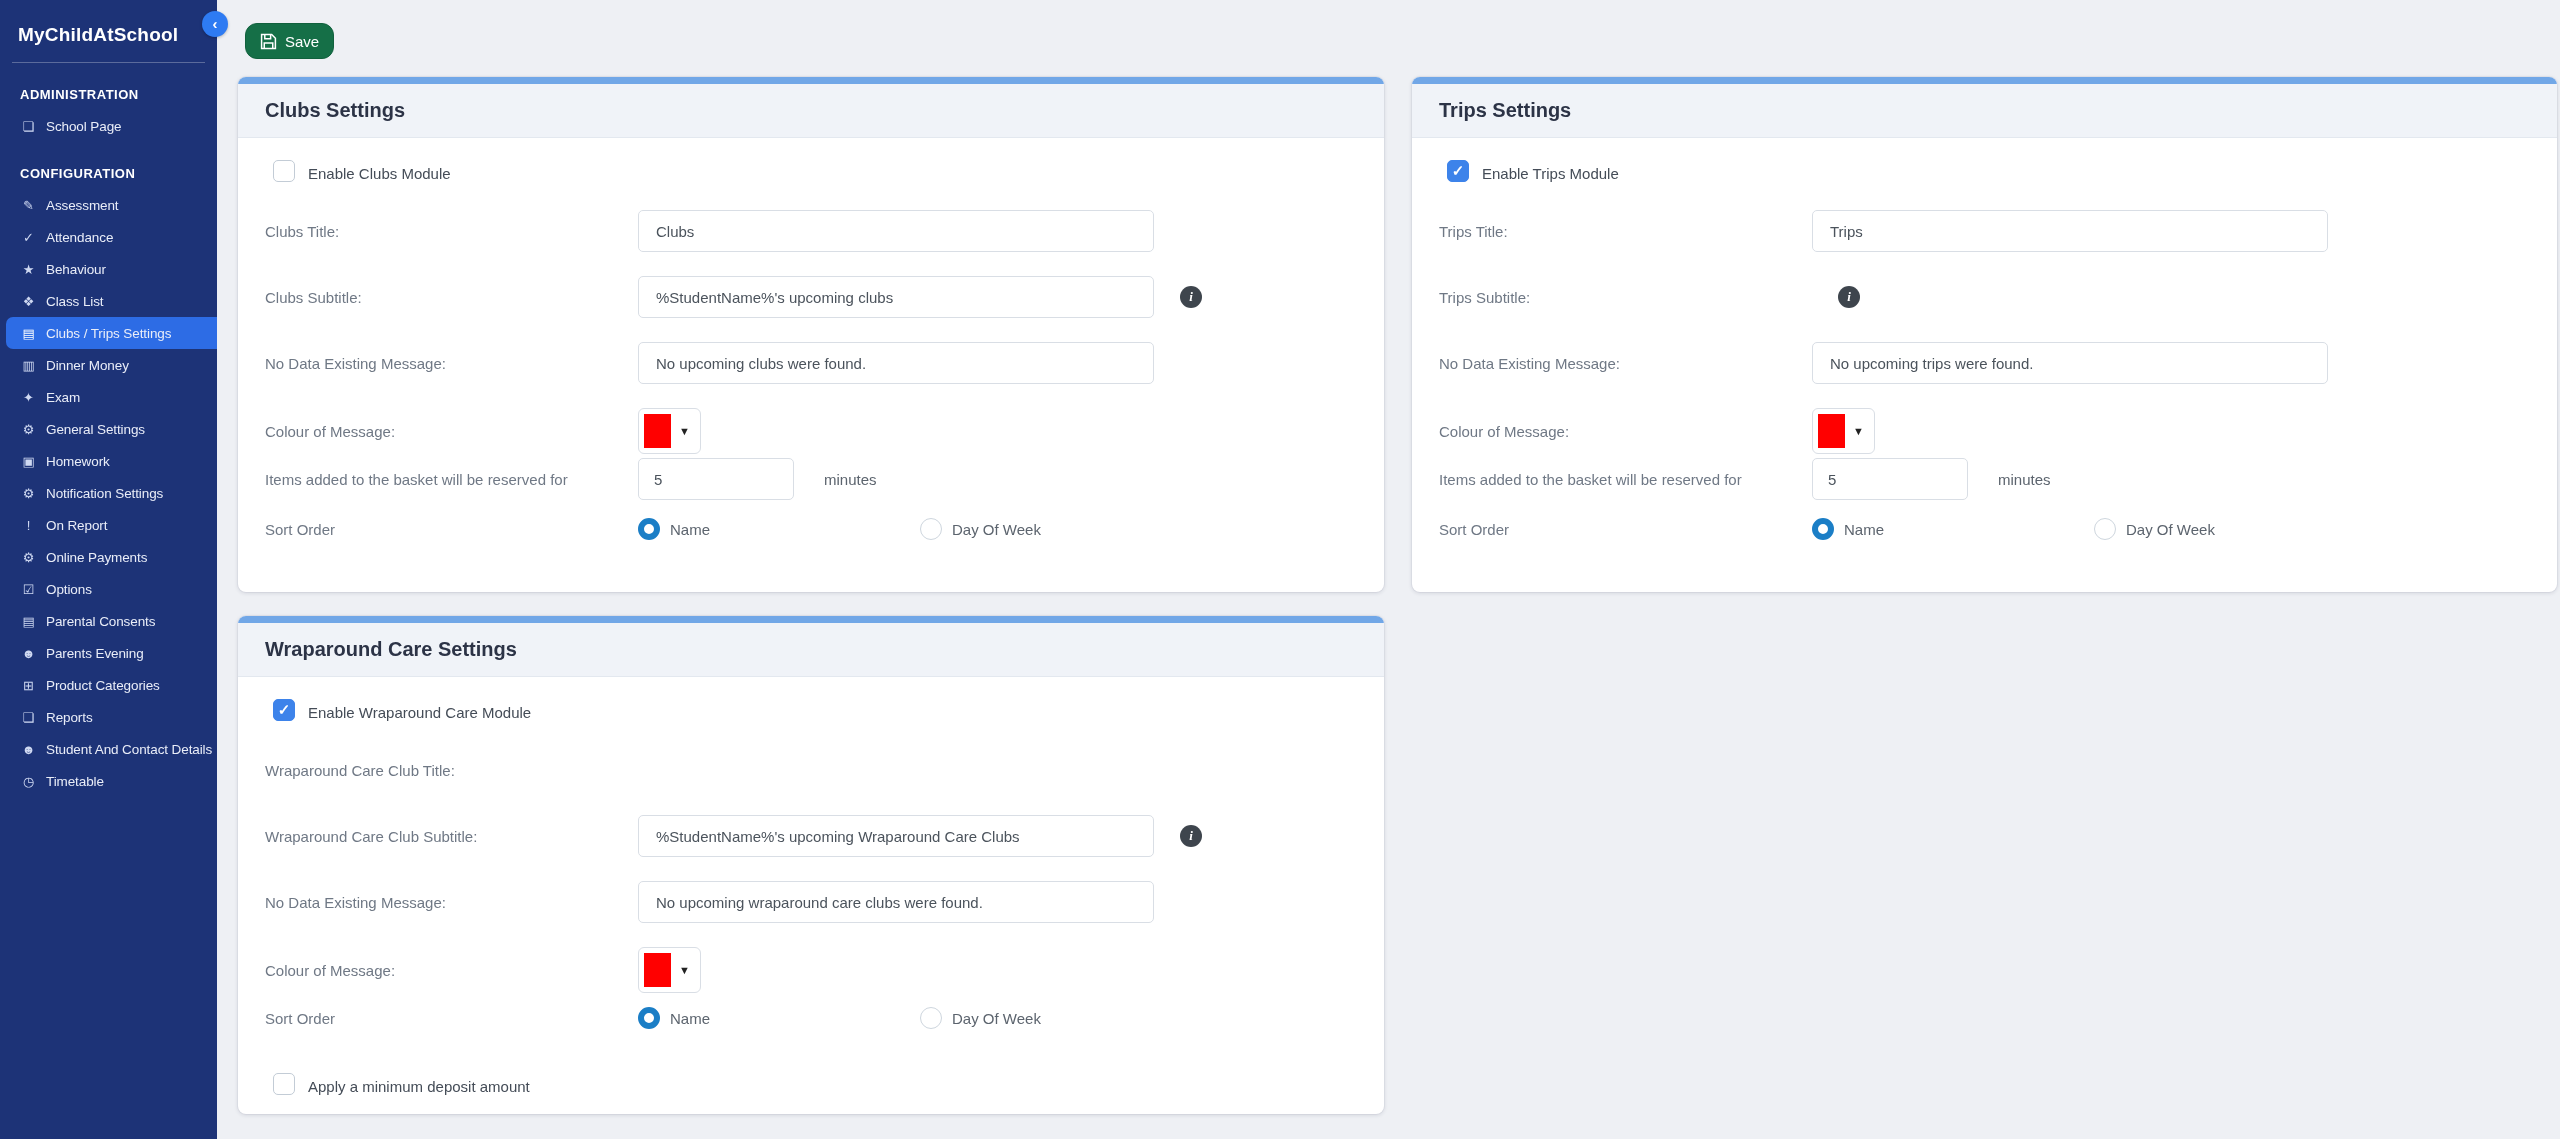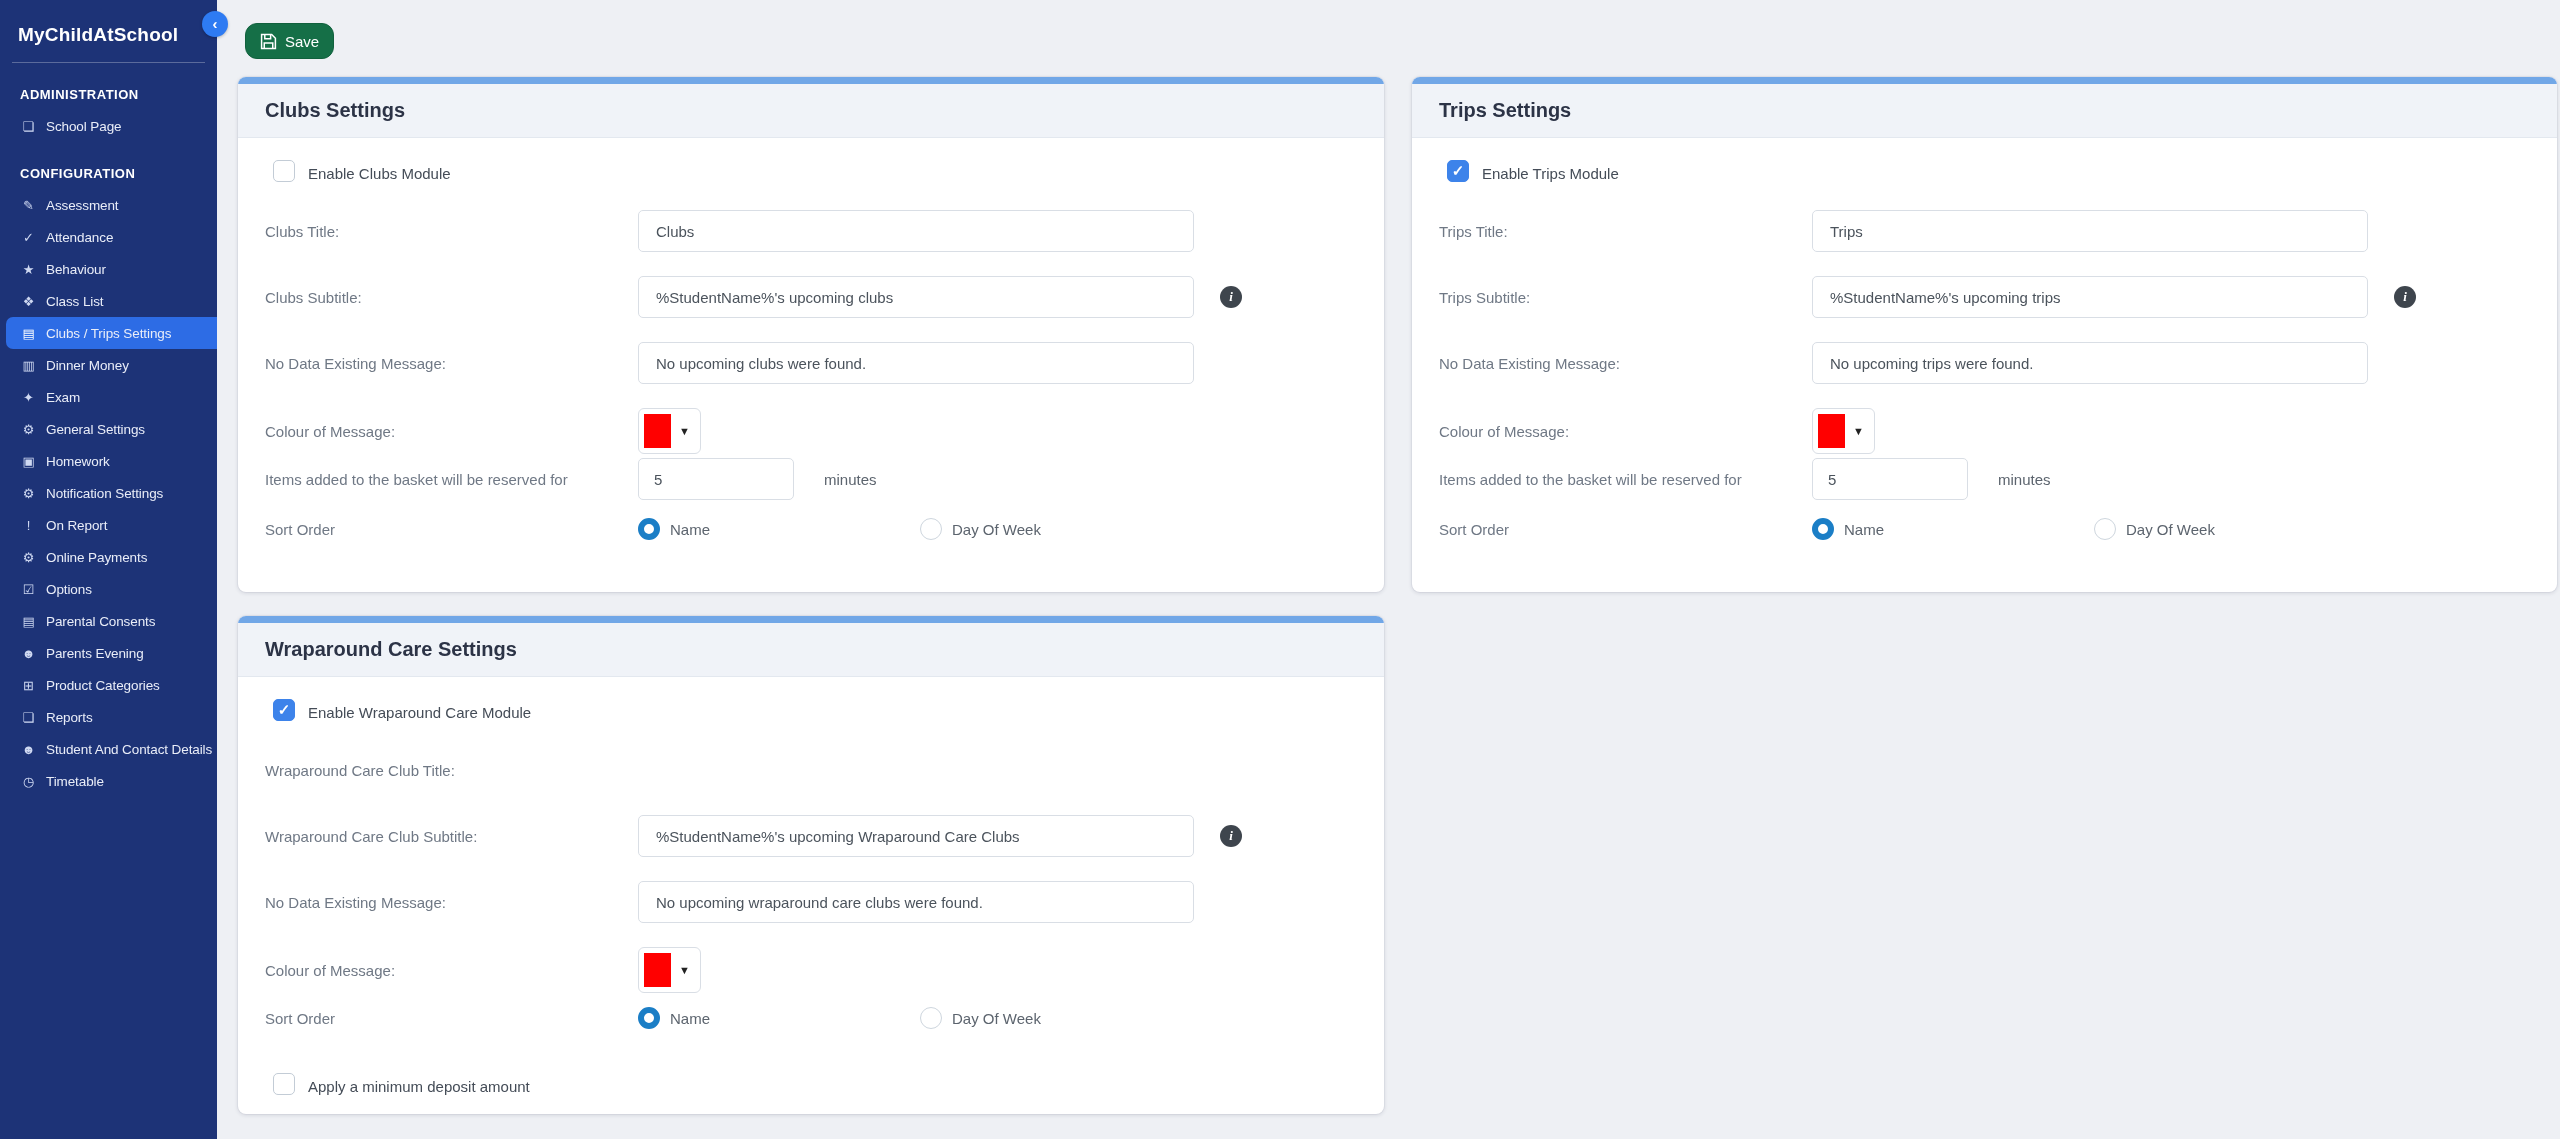--- a/index.html
+++ b/index.html
@@ -90,21 +90,21 @@
   .checkbox.checked::after { content: "✓"; }
   .check-label { font-size: 15px; color: #444c57; }
 
   .field-row { display: flex; align-items: center; min-height: 42px; margin-bottom: 24px; }
   .field-row.tight { margin-bottom: 4px; }
   .field-row.snug  { margin-bottom: 8px; }
   .field-row.last  { margin-bottom: 0; }
   .field-label { width: 373px; flex: none; font-size: 15px; color: #6f7885; padding-right: 20px; }
 
   .text-input {
-    width: 556px; height: 42px; border: 1px solid #d9dee5; border-radius: 5px;
+    width: 516px; height: 42px; border: 1px solid #d9dee5; border-radius: 5px;
     padding: 0 17px; font-size: 15px; color: #4b535c; background: #fff;
     font-family: inherit; outline: none;
   }
   .mini-input {
     width: 156px; height: 42px; border: 1px solid #d9dee5; border-radius: 5px;
     padding: 0 15px; font-size: 15px; color: #4b535c; background: #fff;
     font-family: inherit; outline: none;
   }
   .unit-label { margin-left: 30px; font-size: 15px; color: #5c646e; }
 
@@ -300,21 +300,20 @@
       <label class="check-row">
         <span class="checkbox checked"></span>
         <span class="check-label">Enable Trips Module</span>
       </label>
       <div class="field-row">
         <div class="field-label">Trips Title:</div>
         <input class="text-input" value="Trips" style="">
       </div>
       <div class="field-row">
         <div class="field-label">Trips Subtitle:</div>
-        <input class="text-input" value="%StudentName%'s upcoming trips" style="">
         <span class="info-icon">i</span>
       </div>
       <div class="field-row">
         <div class="field-label">No Data Existing Message:</div>
         <input class="text-input" value="No upcoming trips were found." style="">
       </div>
       <div class="field-row tight">
         <div class="field-label">Colour of Message:</div>
         <button class="color-select">
           <span class="swatch" style="background: rgb(255, 0, 0);"></span>

